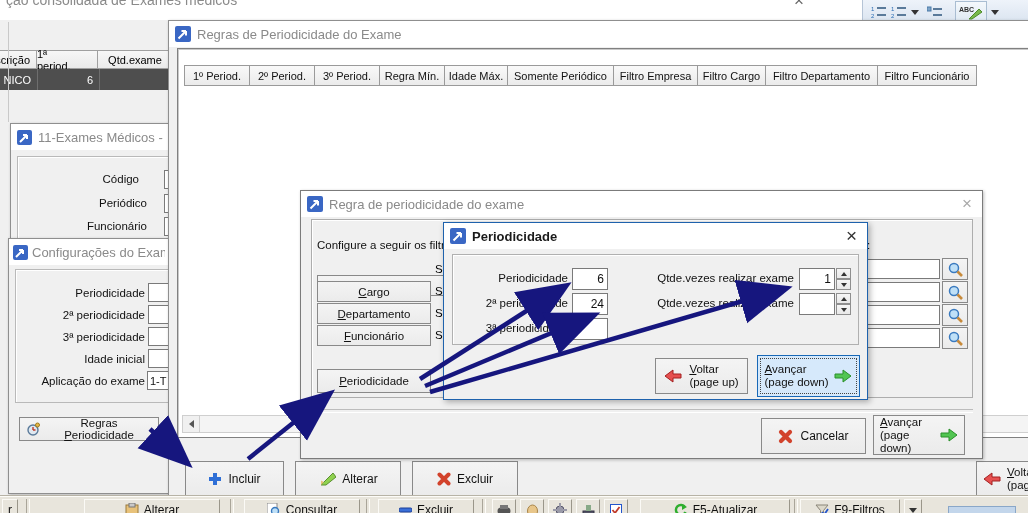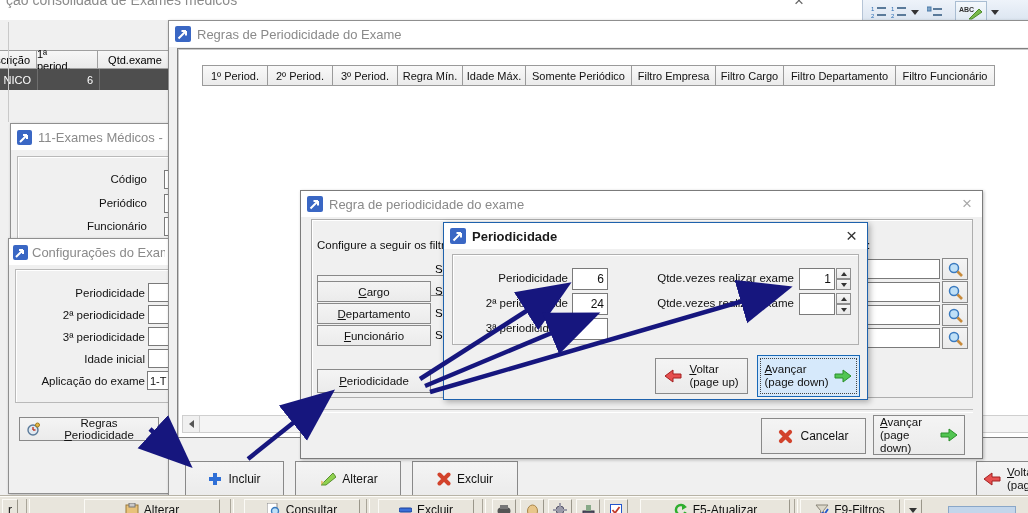--- a/index.html
+++ b/index.html
@@ -107,21 +107,21 @@
   <div class="tb">
     <span class="ico">
       <svg width="15" height="15">
           <rect width="15" height="15" rx="2" fill="#3a67c4"></rect>
           <path d="M3 12 L10 5 M10 5 h-4 M10 5 v4" stroke="#fff" stroke-width="2" fill="none"></path>
         </svg>
     </span>
     <span class="ttl">11-Exames Médicos - Inc</span>
   </div>
   <div class="grp" style="left:6px;top:32px;width:200px;height:115px"></div>
-  <div class="lbl" style="left:16px;top:49px;width:120px">Código</div>
+  <div class="lbl" style="left:8px;top:49px;width:120px">Código</div>
   <div class="lbl" style="left:16px;top:73px;width:120px">Periódico</div>
   <div class="lbl" style="left:16px;top:96px;width:120px">Funcionário</div>
   <div class="field" style="left:153px;top:46px;width:20px;height:19px"></div>
   <div class="field" style="left:153px;top:70px;width:20px;height:19px"></div>
   <div class="field" style="left:153px;top:93px;width:20px;height:19px"></div>
 </div>
 
 <div class="win" style="left:8px;top:238px;width:160px;height:254px">
   <div class="tb" style="padding:0 4px">
     <span class="ico">
@@ -162,21 +162,21 @@
     <span class="ico">
       <svg width="16" height="16">
           <rect width="16" height="16" rx="2" fill="#3a67c4"></rect>
           <path d="M3.5 12.5 L11 5 M11 5 h-4.5 M11 5 v4.5" stroke="#fff" stroke-width="2" fill="none"></path>
         </svg>
     </span>
     <span class="ttl">Regras de Periodicidade do Exame</span>
   </div>
 
   <div class="abs" style="left:8px;top:27px;width:872px;height:390px;background:#fff;border:1px solid #808080;box-shadow:inset 1px 1px 0 #c9c9c9;box-sizing:border-box">
-    <div class="ghwrap" style="left:24px;top:16px">
+    <div class="ghwrap" style="left:6px;top:16px">
       <div class="gh" style="width:64px">1º Period.</div>
       <div class="gh" style="width:64px">2º Period.</div>
       <div class="gh" style="width:64px">3º Period.</div>
       <div class="gh" style="width:64px">Regra Mín.</div>
       <div class="gh" style="width:62px">Idade Máx.</div>
       <div class="gh" style="width:105px">Somente Periódico</div>
       <div class="gh" style="width:83px">Filtro Empresa</div>
       <div class="gh" style="width:67px">Filtro Cargo</div>
       <div class="gh" style="width:111px">Filtro Departamento</div>
       <div class="gh" style="width:98px">Filtro Funcionário</div>

